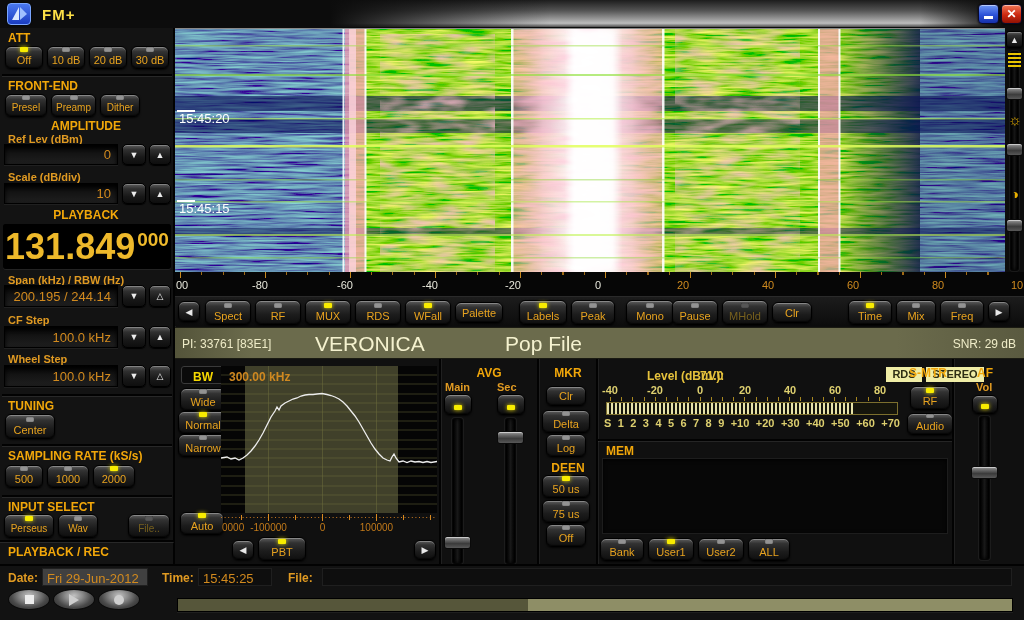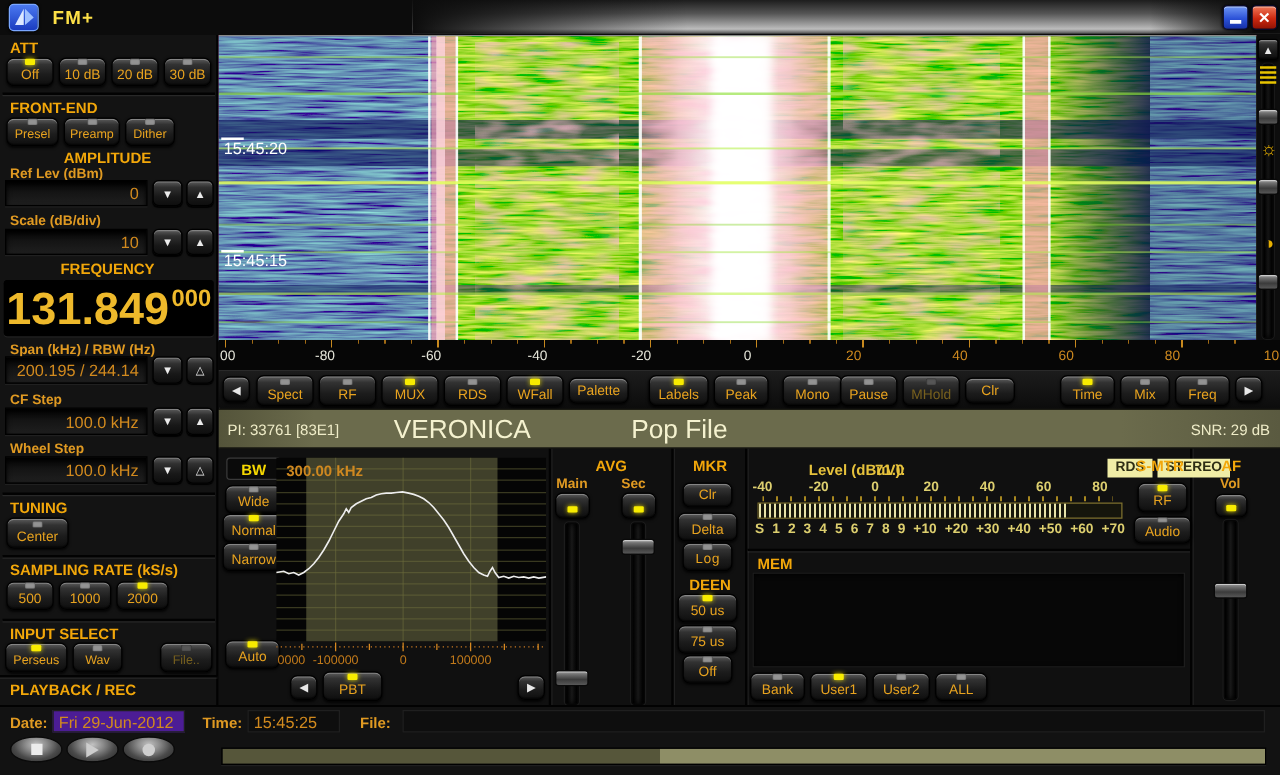--- a/index.html
+++ b/index.html
@@ -119,21 +119,21 @@
     <div class="abs field" style="left:4px;top:155px;width:114px;height:21px;">
         <span>10</span>
       </div>
     <div class="abs spin" style="left:122px;top:155px;width:24px;height:21px;">
         <span>▼</span>
       </div>
     <div class="abs spin" style="left:149px;top:155px;width:22px;height:21px;">
         <span>▲</span>
       </div>
 
-    <div class="abs hdr" style="left:0;top:180px;width:172px;text-align:center;">FREQUENCY</div>
+    <div class="abs hdr" style="left:0;top:180px;width:172px;text-align:center;">PLAYBACK</div>
     <div class="abs" style="left:3px;top:196px;width:168px;height:45px;background:#000;border-radius:3px;box-shadow:inset 0 2px 6px #000,0 1px 0 rgba(255,255,255,.07);display:flex;align-items:center;justify-content:center;">
       <span style="color:#eeb92b;font-size:36px;font-weight:bold;line-height:36px;">131.849</span>
       <span style="color:#eeb92b;font-size:19px;font-weight:bold;margin-left:2px;margin-bottom:14px;">000</span>
     </div>
 
     <div class="abs lbl" style="left:8px;top:246px;">Span (kHz) / RBW (Hz)</div>
     <div class="abs field" style="left:4px;top:257px;width:114px;height:22px;">
         <span>200.195 / 244.14</span>
       </div>
     <div class="abs spin" style="left:122px;top:257px;width:24px;height:22px;">
@@ -501,21 +501,21 @@
     <div class="abs vthumb" style="left:322px;top:72px;width:27px;"></div>
 
     <div class="abs hdr" style="left:366px;top:7px;width:54px;text-align:center;">MKR</div>
     <div class="abs btn noled" style="left:371px;top:27px;width:40px;height:20px;">
         <span>Clr</span>
       </div>
     <div class="abs btn" style="left:367px;top:51px;width:48px;height:23px;">
         <i class="led"></i>
         <span>Delta</span>
       </div>
-    <div class="abs btn" style="left:371px;top:75px;width:40px;height:23px;font-family:Liberation Mono, monospace;">
+    <div class="abs btn" style="left:371px;top:75px;width:40px;height:23px;">
         <i class="led"></i>
         <span>Log</span>
       </div>
     <div class="abs hdr" style="left:366px;top:102px;width:54px;text-align:center;">DEEN</div>
     <div class="abs btn on" style="left:367px;top:116px;width:48px;height:23px;">
         <i class="led"></i>
         <span>50 us</span>
       </div>
     <div class="abs btn" style="left:367px;top:141px;width:48px;height:23px;">
         <i class="led"></i>
@@ -598,21 +598,21 @@
       </div>
     <div class="abs btn" style="left:573px;top:179px;width:42px;height:23px;">
         <i class="led"></i>
         <span>ALL</span>
       </div>
   </div>
 
   <div class="abs hgroove" style="left:0;top:564px;width:1024px;"></div>
   <div class="abs" style="left:0;top:566px;width:1024px;height:54px;background:#121212;">
     <span class="abs lbl" style="left:8px;top:5px;font-size:12px;">Date:</span>
-    <div class="abs" style="left:42px;top:2px;width:106px;height:18px;background:#4c1d95;border:1px solid #1f1f1f;">
+    <div class="abs" style="left:42px;top:2px;width:106px;height:18px;background:#404040;border:1px solid #1f1f1f;">
       <span style="color:#d28a1e;font-size:13px;line-height:17px;padding-left:4px;white-space:nowrap;">Fri 29-Jun-2012</span>
     </div>
     <span class="abs lbl" style="left:162px;top:5px;font-size:12px;">Time:</span>
     <div class="abs" style="left:198px;top:2px;width:74px;height:18px;background:#0e0e0e;border:1px solid #1f1f1f;">
       <span style="color:#d28a1e;font-size:13px;line-height:17px;padding-left:4px;">15:45:25</span>
     </div>
     <span class="abs lbl" style="left:288px;top:5px;font-size:12px;">File:</span>
     <div class="abs" style="left:322px;top:2px;width:690px;height:18px;background:#0e0e0e;border:1px solid #1f1f1f;"></div>
     <div class="abs oval" style="left:8px;top:23px;width:42px;height:21px;">
         <span class="t-stop" style="display:flex;"></span>

